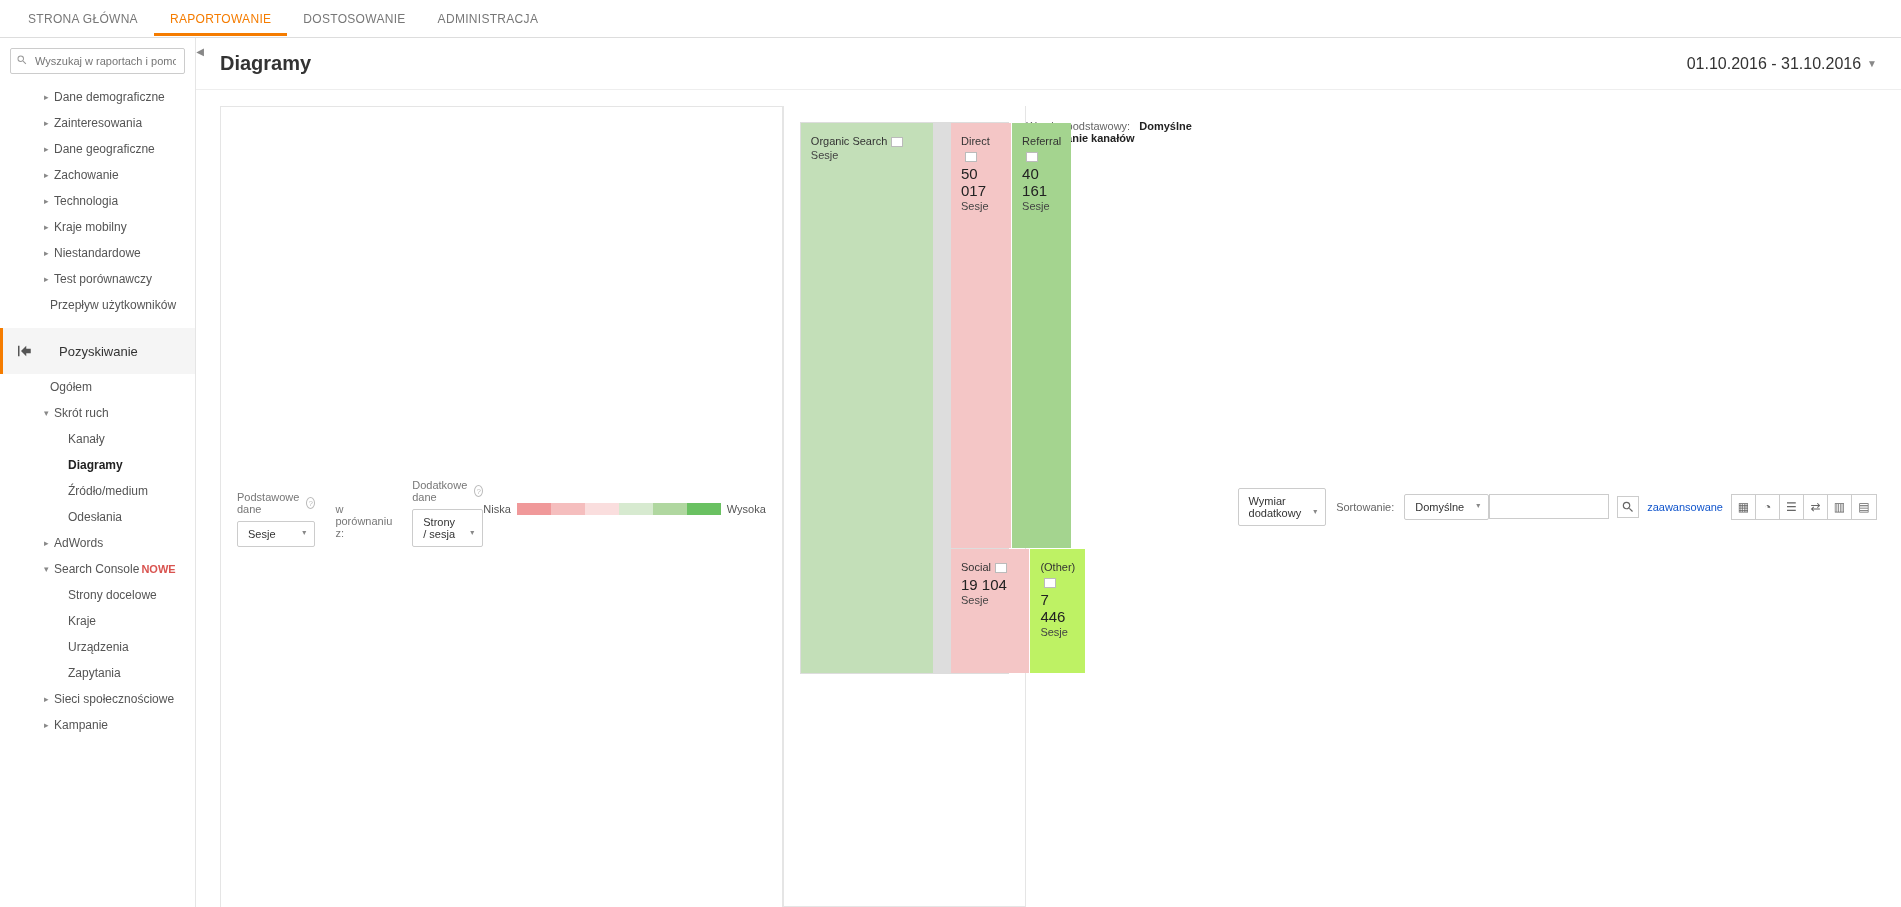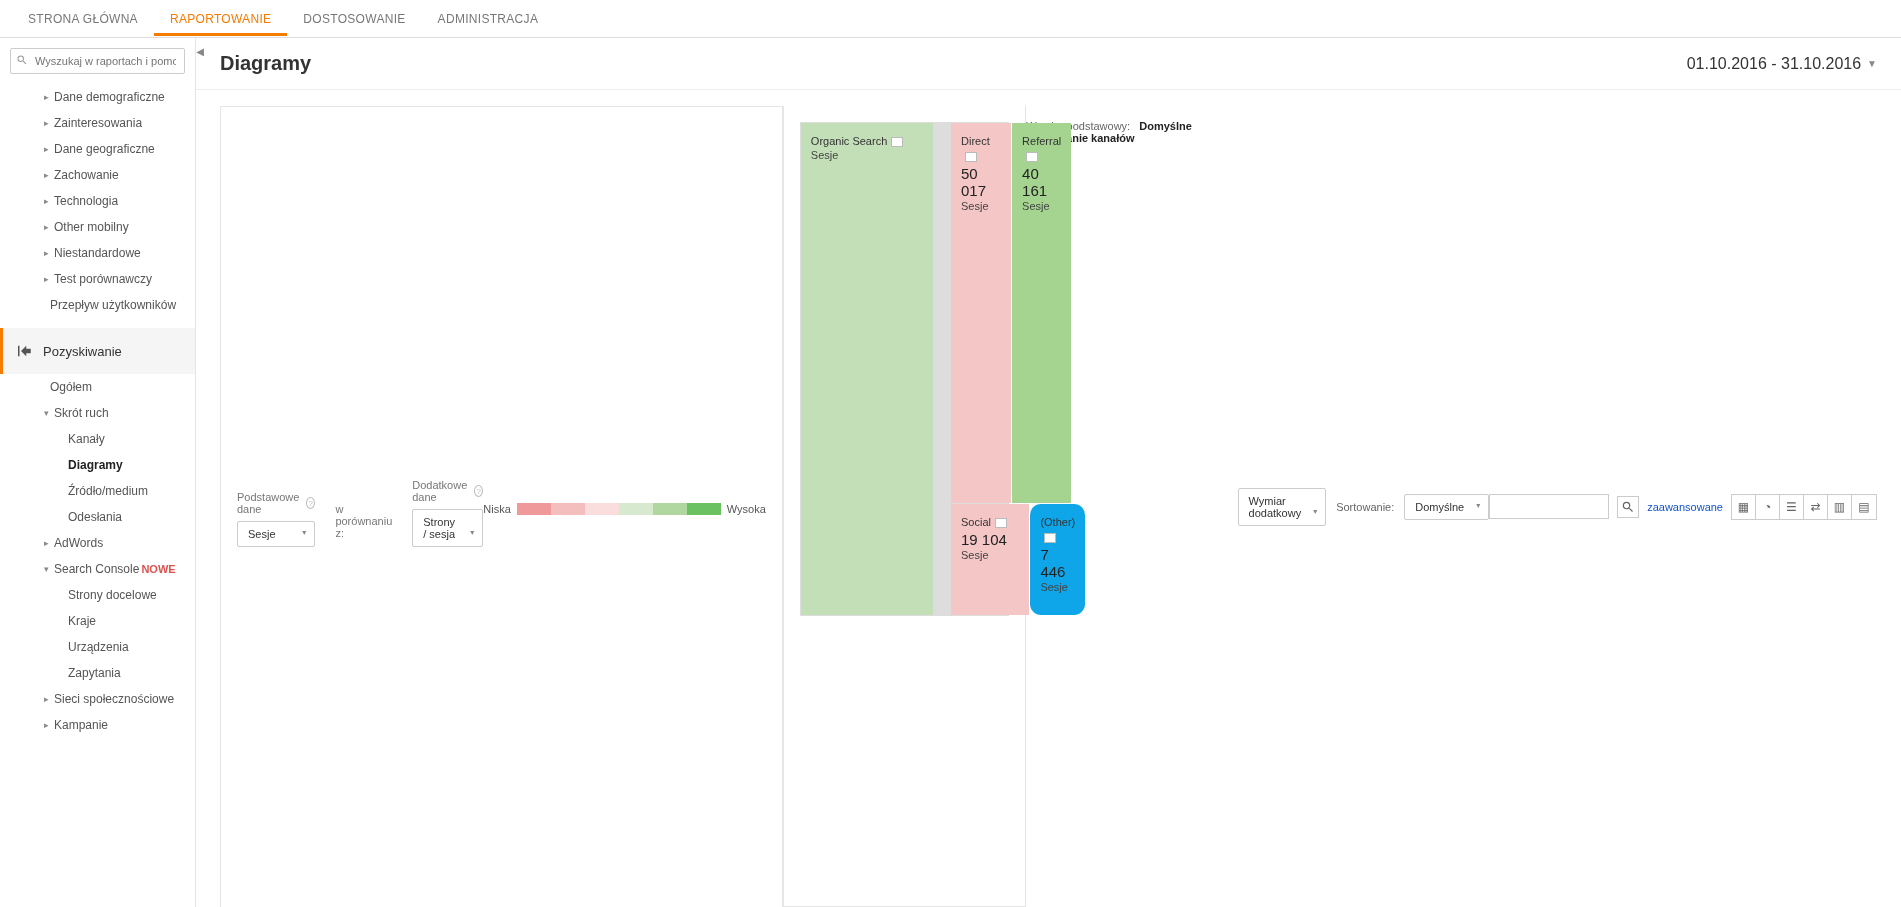--- a/index.html
+++ b/index.html
@@ -21,21 +21,21 @@
 .sidebar-scroll { flex: 1; overflow-y: auto; padding-bottom: 20px; }
 .sidebar-scroll::-webkit-scrollbar { width: 14px; }
 .sidebar-scroll::-webkit-scrollbar-thumb { background: #ccc; }
 
 .nav-item { padding: 6px 8px 6px 54px; font-size: 12px; color: #555; cursor: pointer; position: relative; }
 .nav-item.caret::before { content: "▸"; position: absolute; left: 44px; font-size: 9px; color: #888; top: 8px; }
 .nav-item.expanded::before { content: "▾"; }
 .nav-sub { padding-left: 68px; }
 .nav-item.active { font-weight: bold; color: #222; }
 
-.section-header { display: flex; align-items: center; padding: 14px 12px; background: #f5f5f5; border-left: 3px solid #f57c00; margin-top: 10px; cursor: pointer; }
+.section-header { display: flex; align-items: center; padding: 14px 12px; background: #f5f5f5; border-left: 3px solid #f57c00; margin-top: 10px; cursor: pointer; gap: 16px; }
 .section-header svg { width: 18px; height: 18px; margin-right: 10px; fill: #555; }
 .section-header span { font-size: 13px; color: #333; }
 
 .nav-item .badge { color: #d9534f; font-size: 11px; margin-left: 2px; font-weight: bold; }
 
 .main { flex: 1; display: flex; flex-direction: column; overflow: hidden; background: #fff; }
 .header { display: flex; justify-content: space-between; align-items: center; padding: 14px 24px; border-bottom: 1px solid #eee; }
 .page-title { font-size: 20px; font-weight: bold; color: #333; }
 .date-range { font-size: 16px; color: #333; display: flex; align-items: center; gap: 6px; }
 .date-range .arrow { font-size: 10px; color: #888; }
@@ -51,38 +51,38 @@
 .help-icon { display: inline-flex; width: 12px; height: 12px; border: 1px solid #bbb; border-radius: 50%; align-items: center; justify-content: center; font-size: 8px; color: #bbb; }
 .dropdown-btn { border: 1px solid #ccc; padding: 6px 24px 6px 10px; font-size: 11px; background: #fff; position: relative; cursor: pointer; border-radius: 2px; }
 .dropdown-btn::after { content: "▾"; position: absolute; right: 8px; font-size: 8px; color: #888; }
 .compare-text { font-size: 11px; color: #777; padding-bottom: 8px; }
 
 .legend { display: flex; align-items: center; gap: 6px; font-size: 11px; color: #555; padding-bottom: 8px; }
 .legend-grad { display: flex; }
 .legend-grad span { width: 34px; height: 12px; }
 
 .treemap-wrap { border: 1px solid #e5e5e5; border-top: none; padding: 16px; background: #fff; }
-.treemap { display: flex; height: 494px; gap: 18px; background: #ddd; border: 1px solid #ddd; }
+.treemap { display: flex; height: 552px; gap: 18px; background: #ddd; border: 1px solid #ddd; }
 
 .tm-col1 { flex: 0 0 63.7%; display: flex; }
 .tm-col2 { flex: 1; display: flex; flex-direction: column; gap: 1px; }
 .tm-row1 { flex: 0 0 77.3%; display: flex; gap: 1px; }
 .tm-row2 { flex: 1; display: flex; gap: 1px; }
 
 .tm-cell { padding: 10px; position: relative; }
 .tm-cell .label { font-size: 11px; color: #333; }
 .tm-cell .value { font-size: 15px; color: #222; margin-top: 2px; }
 .tm-cell .metric { font-size: 11px; color: #444; margin-top: 1px; }
 .tm-cell .checkbox { display: inline-block; width: 12px; height: 10px; background: #fff; border: 1px solid #bbb; margin-left: 4px; vertical-align: middle; }
 
 .c-organic { background: #c3dfb8; flex: 1; }
 .c-direct { background: #f4c6c6; flex: 0 0 55.2%; }
 .c-referral { background: #a4d48f; flex: 1; }
 .c-social { background: #f4c6c6; flex: 0 0 72%; }
-.c-other { background: #0ea5e9; flex: 1; border-radius: 11px; }
+.c-other { background: #bef264; flex: 1; }
 
 .footer-dim { padding: 14px 0 8px 0; font-size: 11px; }
 .footer-dim .lbl { color: #666; }
 .footer-dim .val { color: #222; font-weight: bold; margin-left: 6px; }
 
 .footer-controls { display: flex; justify-content: space-between; align-items: center; padding: 6px 0; }
 .footer-left { display: flex; align-items: center; gap: 10px; }
 .footer-left .sort-lbl { font-size: 11px; color: #666; }
 .footer-right { display: flex; align-items: center; gap: 8px; }
 .footer-right input { border: 1px solid #ccc; padding: 4px; width: 120px; }
@@ -113,21 +113,21 @@
           </svg>
         <input class="search-input" placeholder="Wyszukaj w raportach i pomocy" style="">
       </div>
     </div>
     <div class="sidebar-scroll">
       <div class="nav-item caret">Dane demograficzne</div>
       <div class="nav-item caret">Zainteresowania</div>
       <div class="nav-item caret">Dane geograficzne</div>
       <div class="nav-item caret">Zachowanie</div>
       <div class="nav-item caret">Technologia</div>
-      <div class="nav-item caret">Other mobilny</div>
+      <div class="nav-item caret">Kraje mobilny</div>
       <div class="nav-item caret">Niestandardowe</div>
       <div class="nav-item caret">Test porównawczy</div>
       <div class="nav-item" style="padding-left:50px">Przepływ użytkowników</div>
 
       <div class="section-header">
         <svg viewBox="0 0 24 24">
             <path d="M19 9h-4V3H9v6H5l7 7 7-7zM5 18v2h14v-2H5z" transform="rotate(90 12 12)"></path>
           </svg>
         <span>Pozyskiwanie</span>
       </div>

